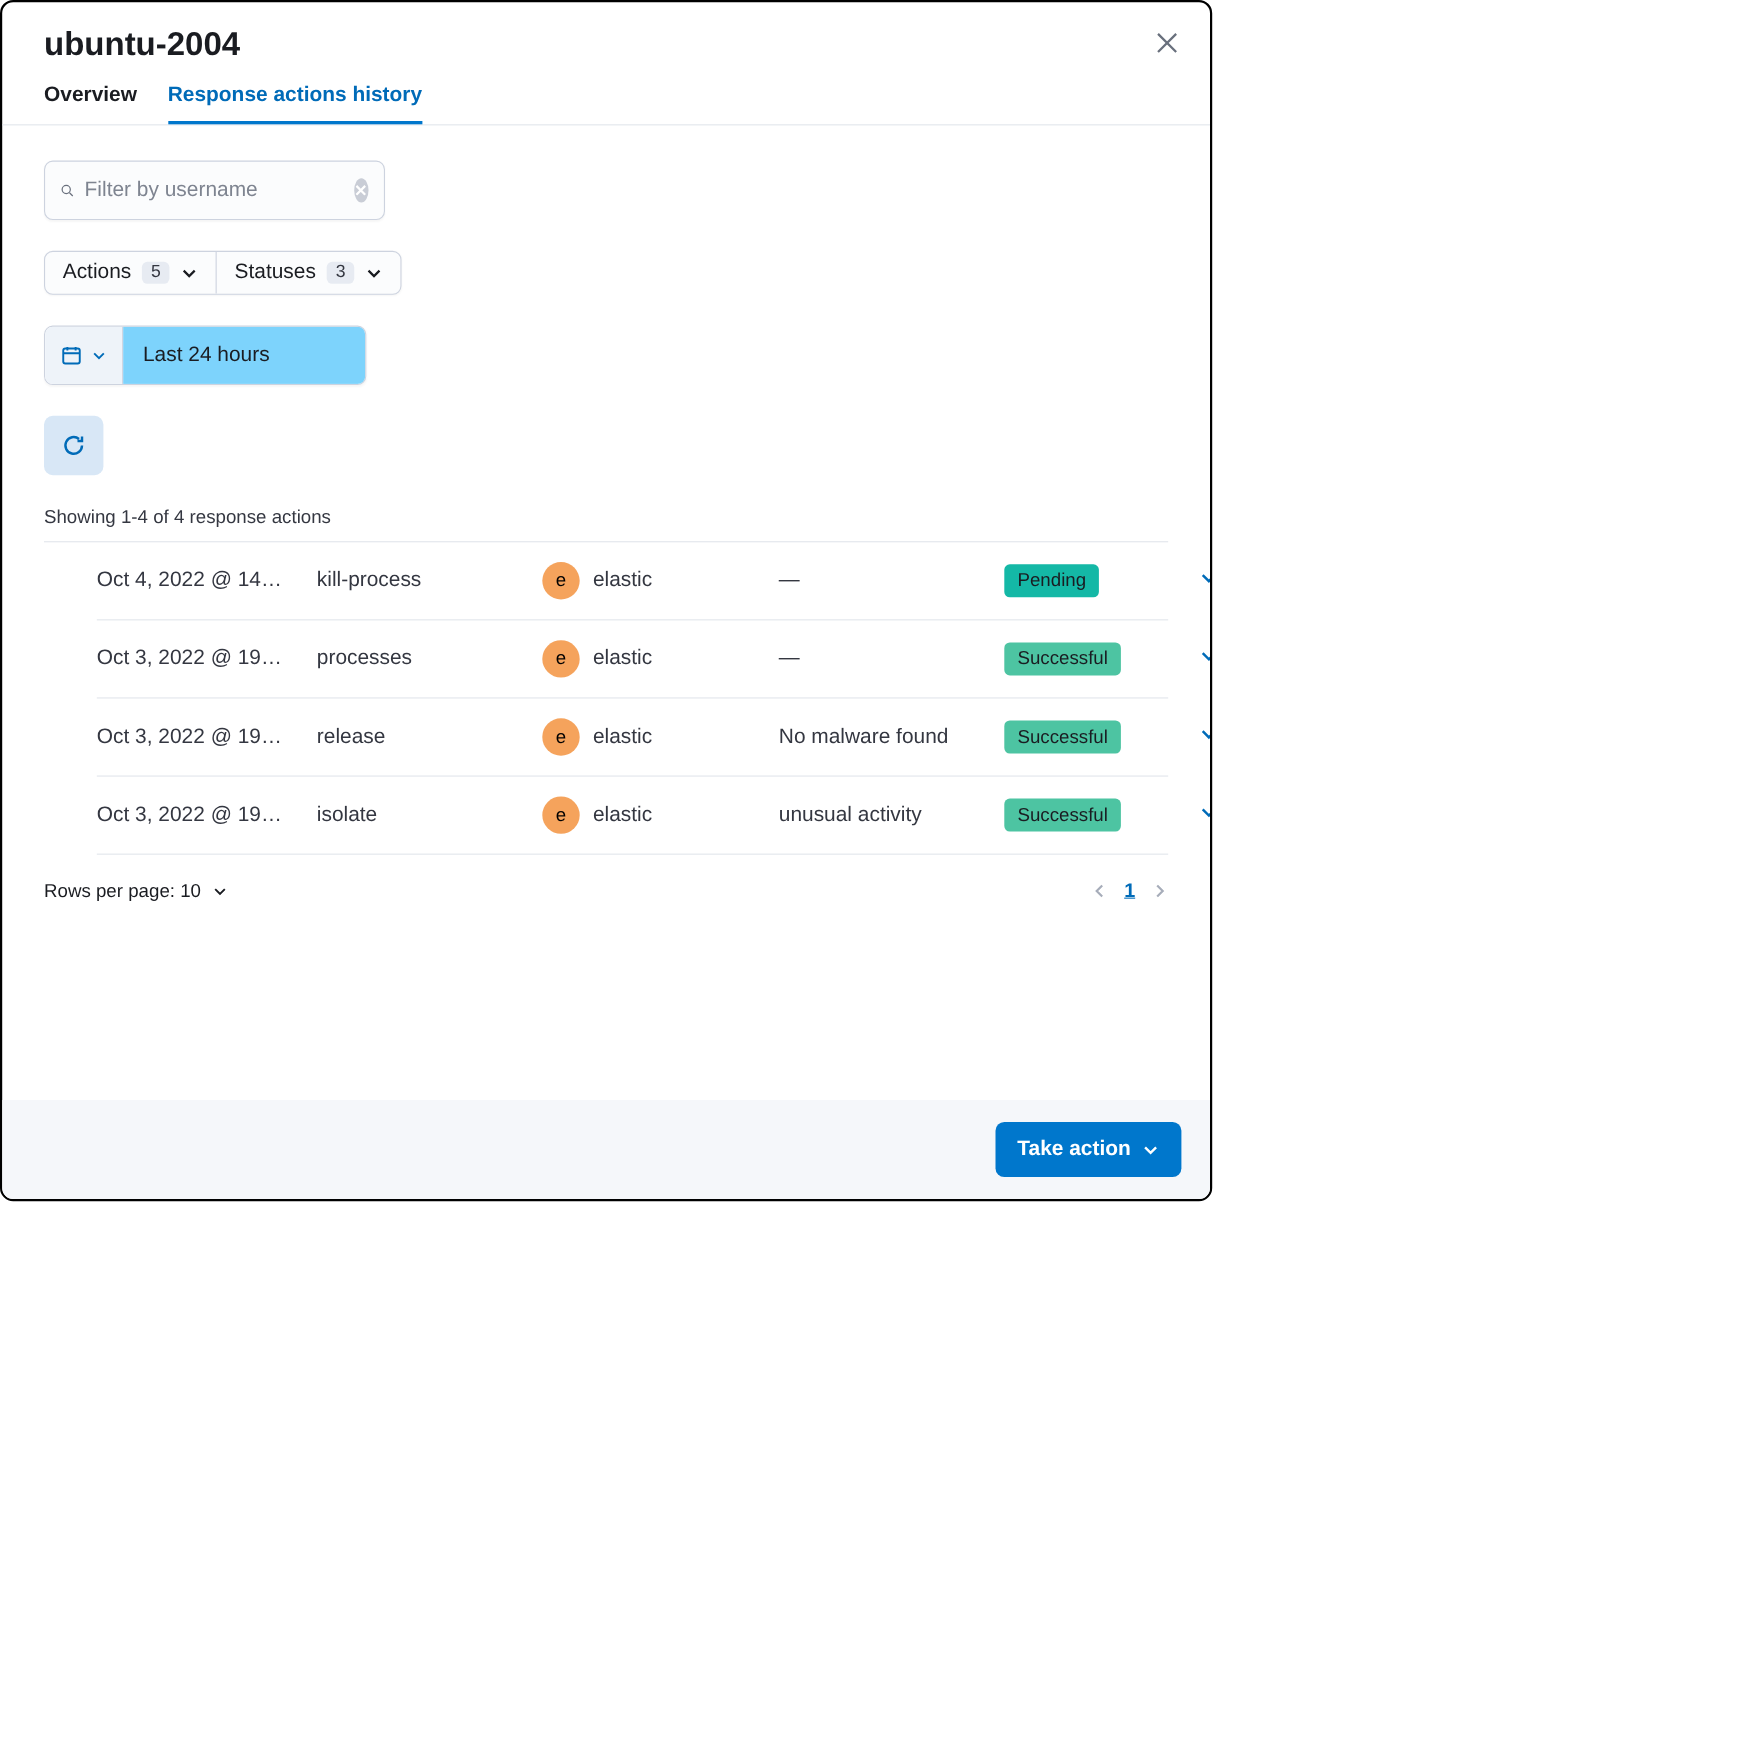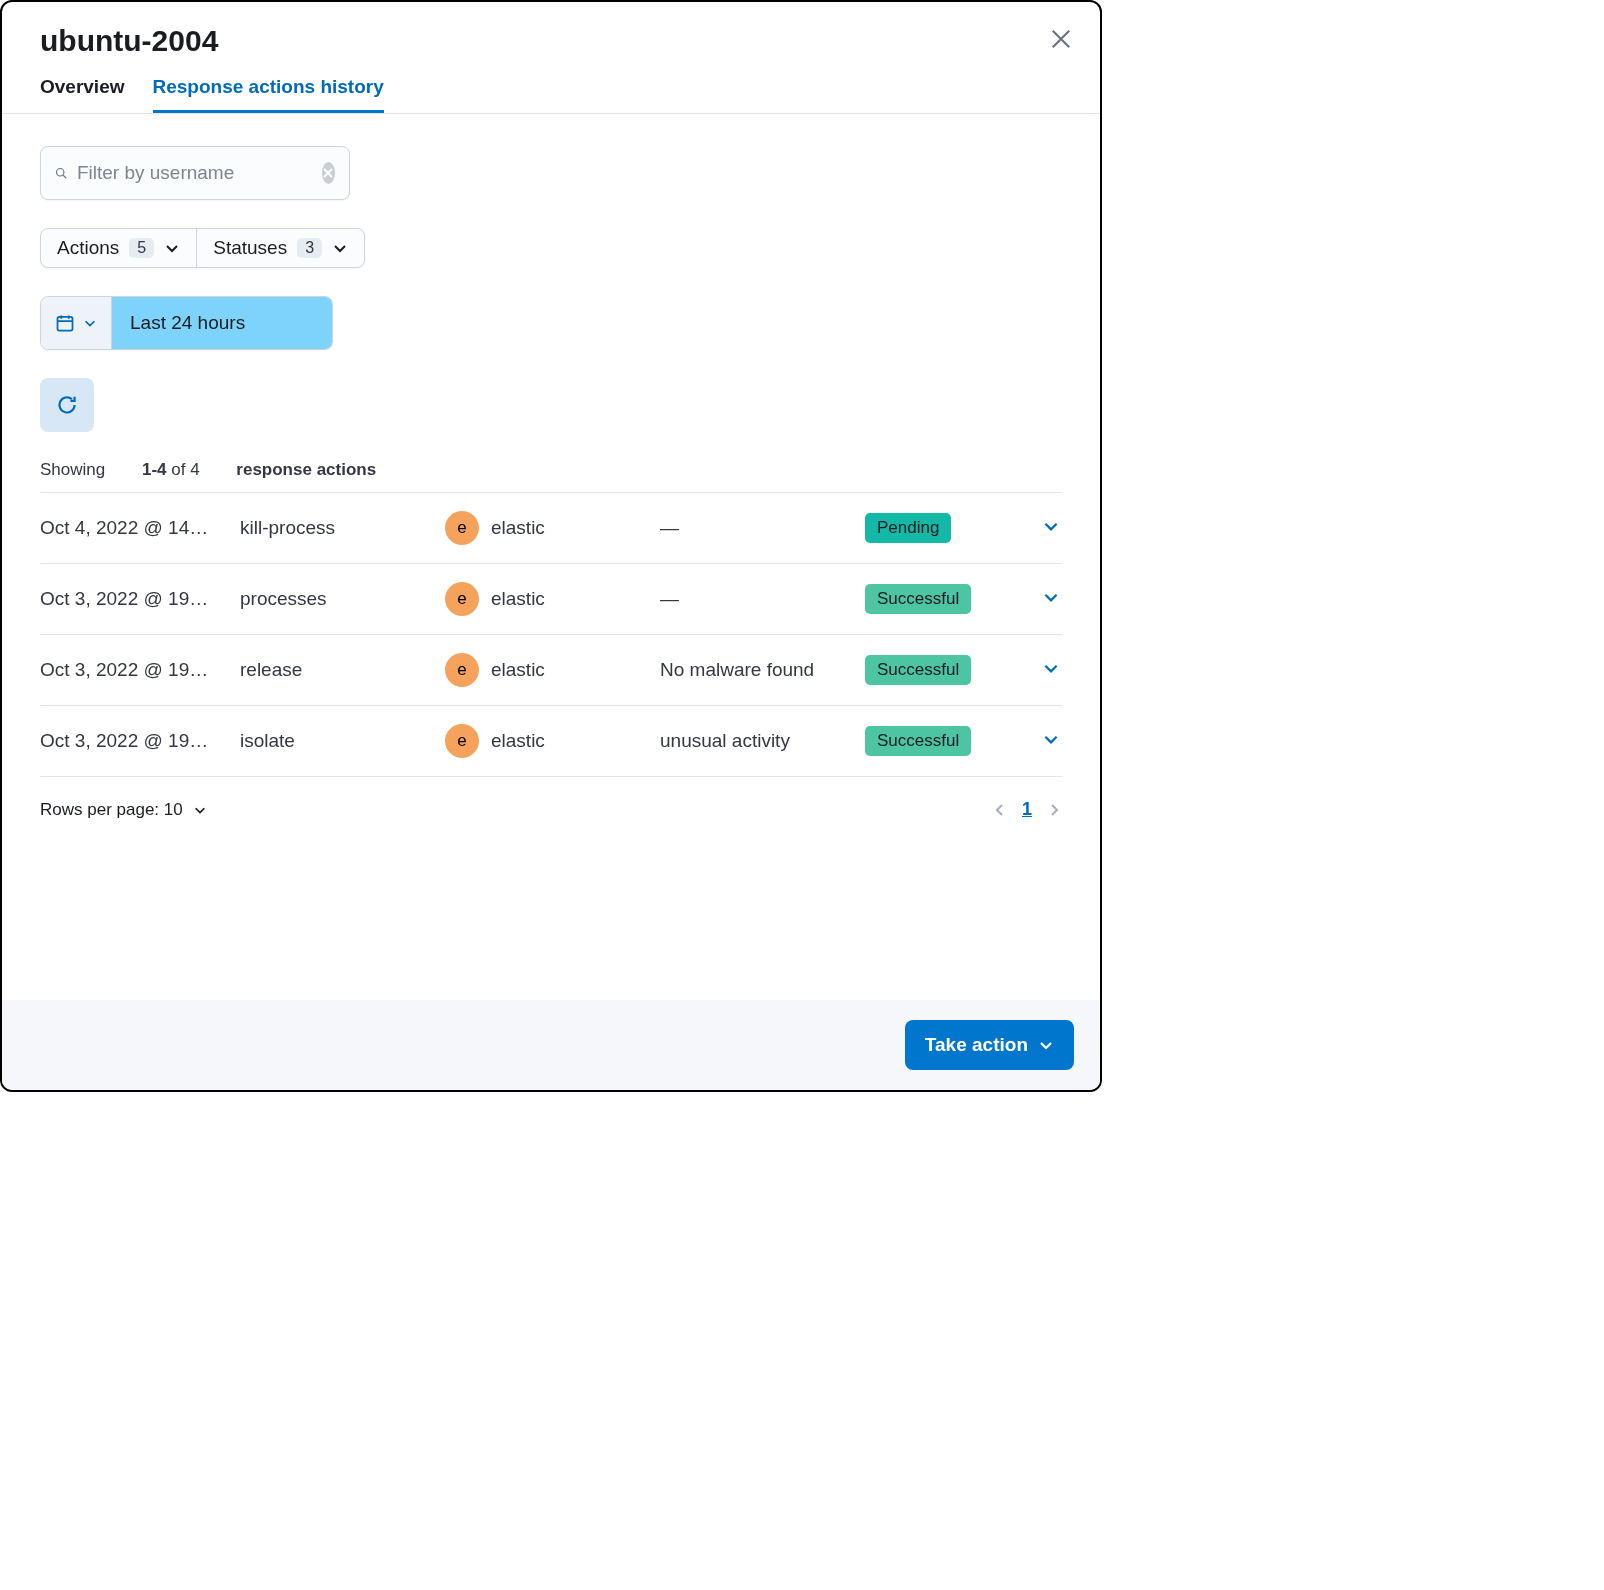--- a/index.html
+++ b/index.html
@@ -156,21 +156,21 @@
       align-items: center;
       justify-content: center;
       color: #006bb8;
       cursor: pointer;
     }
     .summary {
       padding: 28px 38px 12px 38px;
       font-size: 17px;
       color: #343741;
     }
-    .summary b { font-weight: 700; margin-left: 32px; }
+    .summary b { font-weight: 400; }
     .divider { border-top: 1.5px solid #e2e5ec; margin: 0 38px; }
     .table {
       padding: 0 38px;
     }
     .table-header, .table-row {
       display: grid;
       grid-template-columns: 200px 205px 215px 205px 145px 50px;
       align-items: center;
       column-gap: 0;
       border-bottom: 1px solid #e2e5ec;
@@ -178,20 +178,21 @@
     .table-header {
       padding: 12px 0;
       font-size: 17px;
       font-weight: 700;
       color: #1a1c21;
     }
     .table-row {
       padding: 18px 0;
       font-size: 19px;
       color: #343741;
+      margin-left: 48px;
     }
     .user-cell { display: flex; align-items: center; gap: 12px; }
     .avatar {
       width: 34px; height: 34px;
       border-radius: 50%;
       background: #f5a35c;
       color: #000;
       font-weight: 500;
       display: flex; align-items: center; justify-content: center;
       font-size: 17px;

